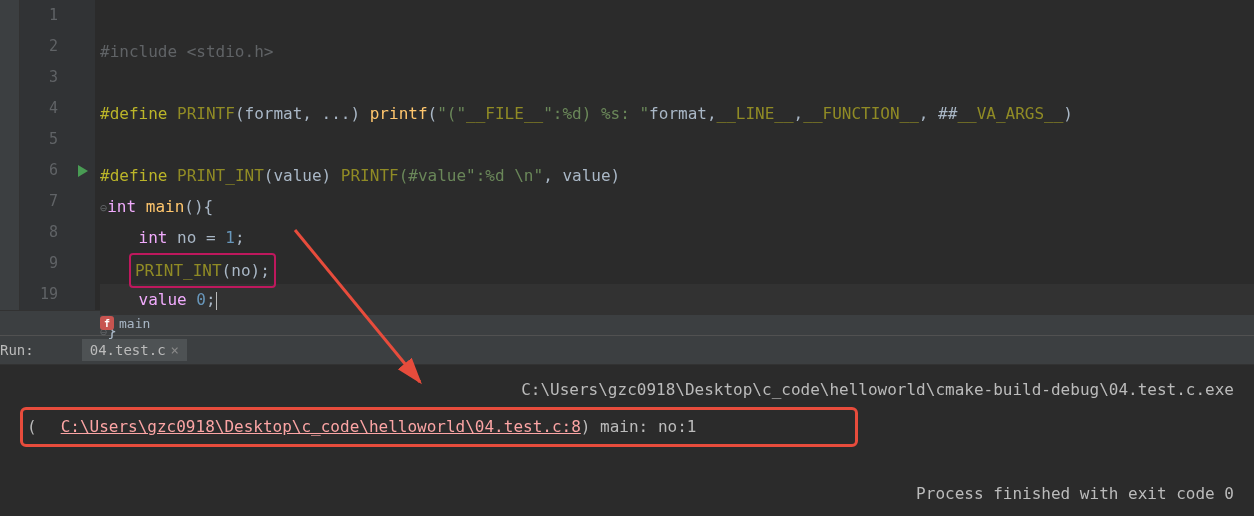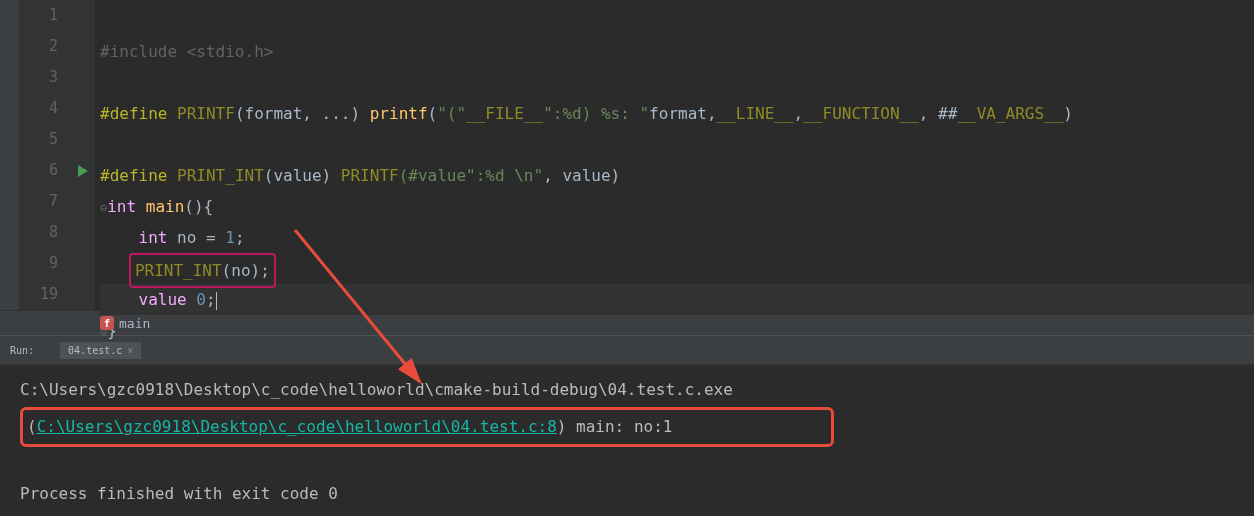--- a/index.html
+++ b/index.html
@@ -111,49 +111,50 @@
       font-size: 10px;
       font-weight: bold;
     }
     .run-bar {
       height: 30px;
       background: #3c3f41;
       border-top: 1px solid #515151;
       border-bottom: 1px solid #323232;
       display: flex;
       align-items: center;
-      padding-left: 10px;
-      font-size: 10px;
+      font-size: 14px;
       color: #bbbbbb;
+      gap: 32px;
     }
     .run-tab {
       background: #4e5254;
       padding: 3px 8px;
-      margin-left: 26px;
+      margin-left: 16px;
       display: flex;
       align-items: center;
       gap: 5px;
     }
     .run-tab-close {
       color: #8a8a8a;
       cursor: pointer;
     }
     .console {
       background: #2b2b2b;
       padding: 10px 20px;
       font-size: 16px;
       font-family: 'Consolas', monospace;
       color: #bbbbbb;
     }
     .console-line {
       height: 30px;
       line-height: 30px;
       white-space: pre;
-    }
-    .link { color: #14b8a6; text-decoration: underline; }
+      text-align: right;
+    }
+    .link { color: #fca5a5; text-decoration: underline; margin-left: 24px; }
     .console-red-box {
       border: 3px solid #e74c3c;
       border-radius: 6px;
       padding: 2px 4px;
       display: inline-block;
       margin: 2px 0;
     }
     .arrow-svg {
       position: absolute;
       top: 210px;

